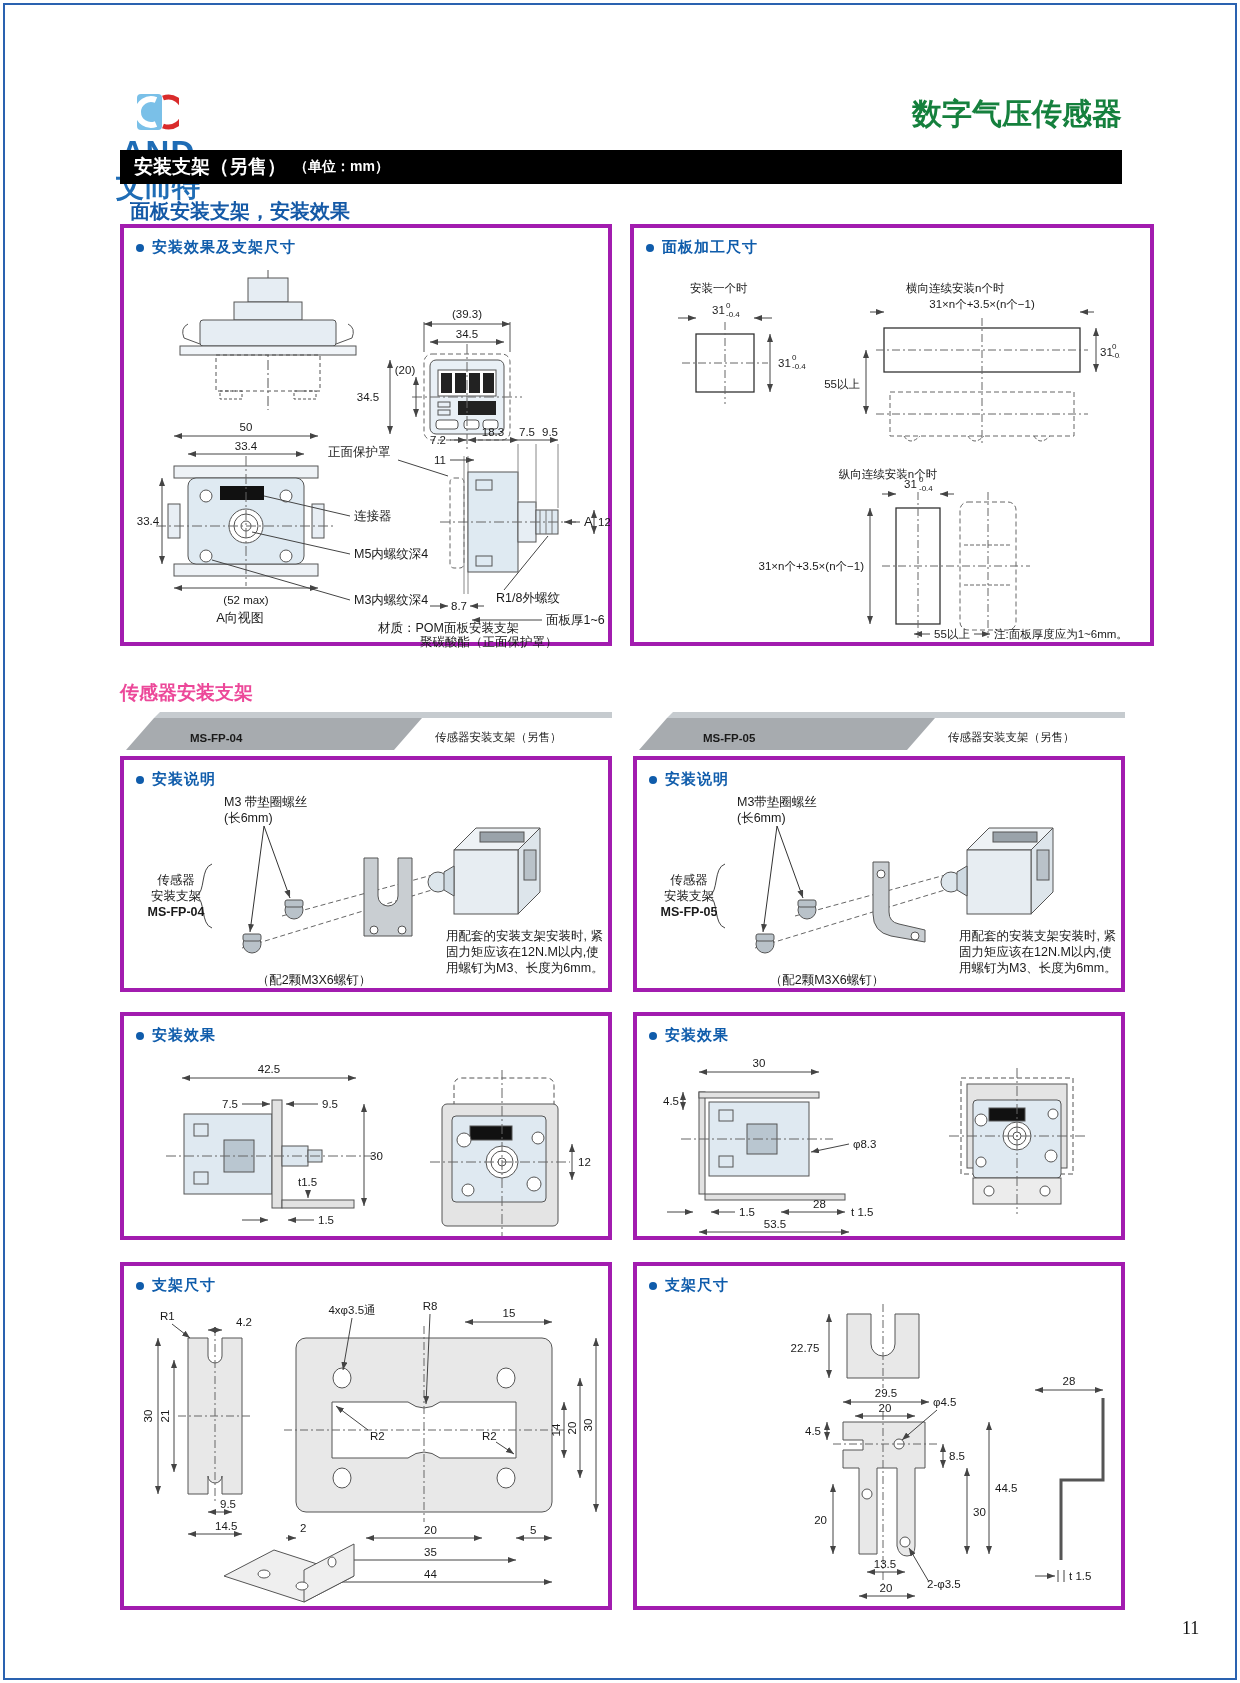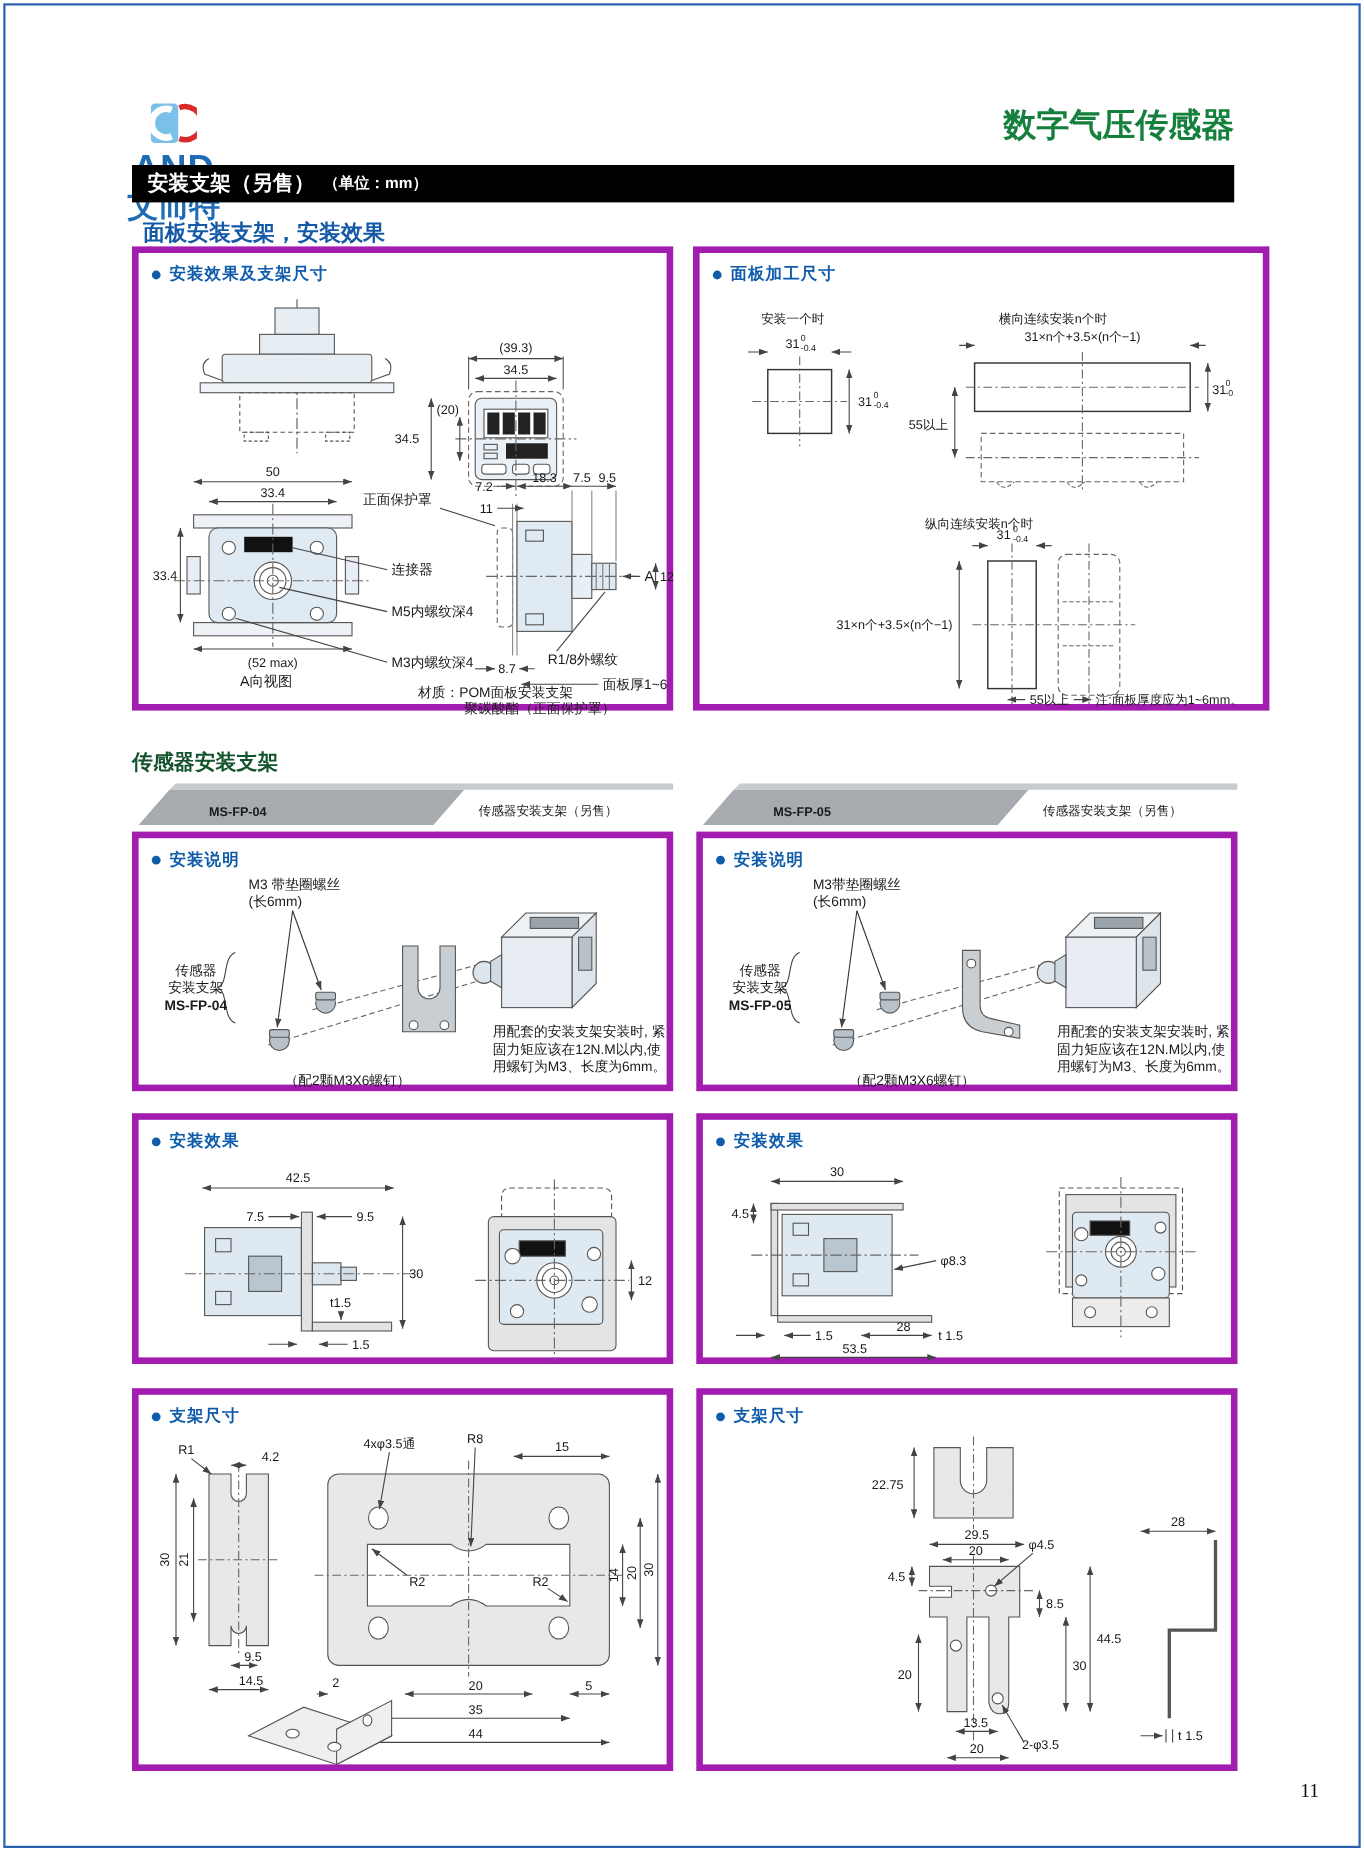--- a/index.html
+++ b/index.html
@@ -8,22 +8,22 @@
   .abs{position:absolute;}
   
   .logo{left:116px;top:92px;display:flex;align-items:center;gap:4px;flex-direction:column;}
   .logo-and{font-size:33px;font-weight:800;color:#1e6cb5;letter-spacing:1px;line-height:1;}
   .logo-cn{font-size:28px;font-weight:800;color:#1e6cb5;line-height:1;}
   .doc-title{right:118px;top:94px;font-size:30px;font-weight:800;color:#15803d;}
   .banner{left:120px;top:150px;width:1002px;height:34px;background:#000000;color:#fff;display:flex;align-items:center;padding-left:14px;box-sizing:border-box;}
   .banner b{font-size:19px;font-weight:800;}
   .banner span{font-size:14px;font-weight:700;margin-left:8px;}
   .h1{font-size:20px;font-weight:800;color:#1459a6;}
-  .h2{font-size:19px;font-weight:800;color:#14532d;}
-  .box{position:absolute;border:6px solid #a21caf;background:#fff;box-sizing:border-box;}
+  .h2{font-size:19px;font-weight:800;color:#ec4899;}
+  .box{position:absolute;border:4px solid #a21caf;background:#fff;box-sizing:border-box;}
   .bullet-row{position:absolute;left:12px;top:10px;display:flex;align-items:center;gap:8px;}
   .bullet-dot{width:8px;height:8px;border-radius:50%;background:#0f5cab;}
   .bullet-label{font-size:15px;font-weight:800;color:#0f5cab;letter-spacing:1px;}
   svg text{font-family:"Liberation Sans",sans-serif;fill:#1a1a1a;font-size:11.5px;}
   svg .cn{font-size:12.5px;}
   svg .big{font-size:13px;}
   svg .tol{font-size:8px;}
   .pageno{font-family:"Liberation Serif",serif;font-size:18px;color:#111;}
 </style>
 </head>

